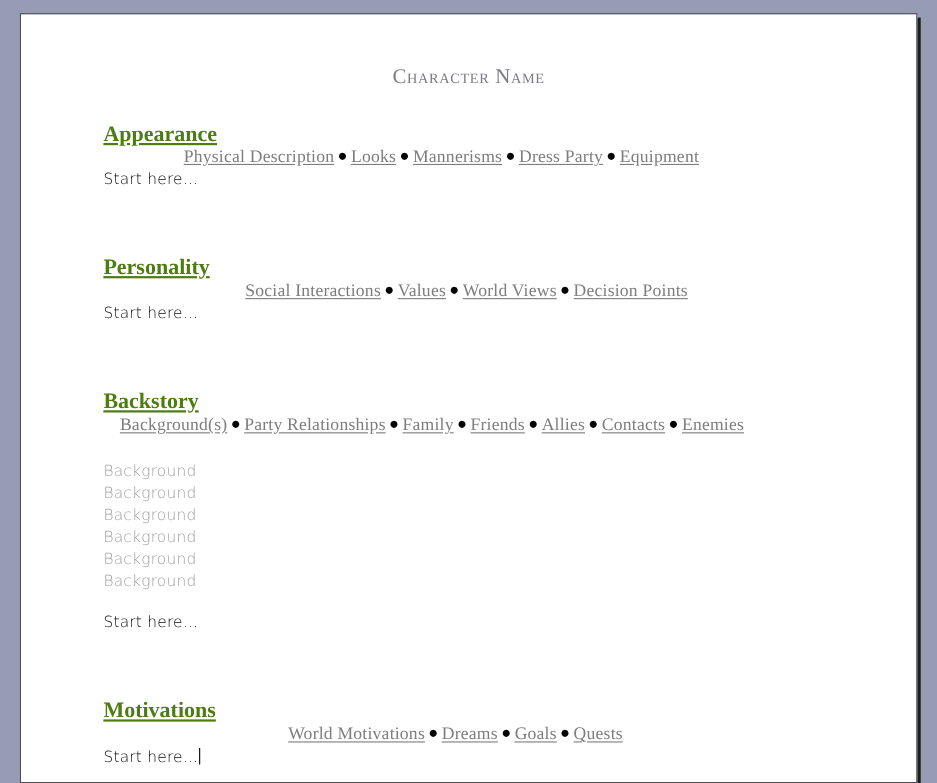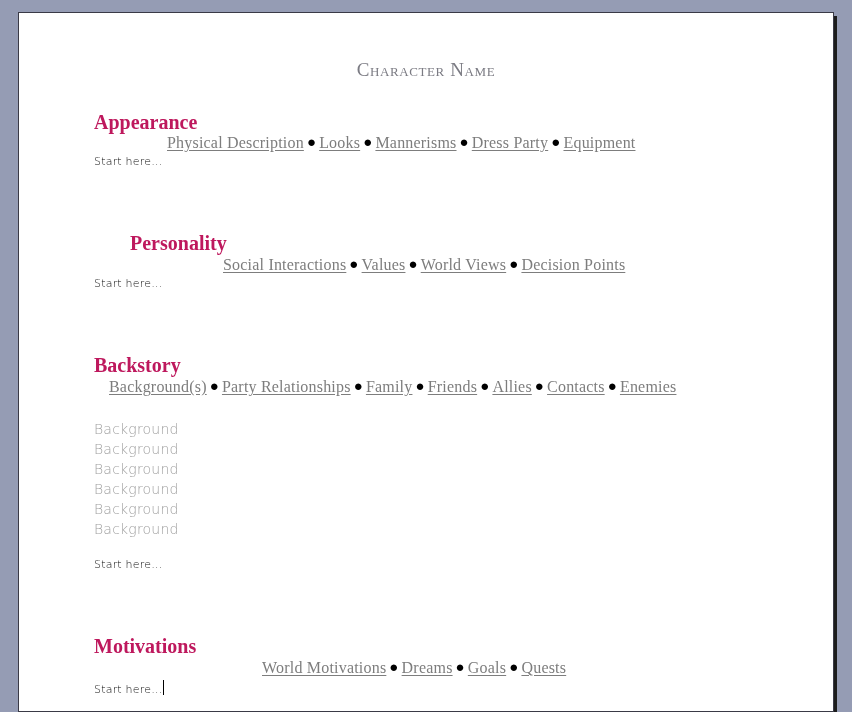--- a/index.html
+++ b/index.html
@@ -70,21 +70,22 @@
     left: 0;
     width: 100%;
   }
 
   .section-heading {
     position: absolute;
     left: 75px;
     font-family: "Liberation Serif", serif;
     font-weight: bold;
     font-size: 20px;
-    color: #be185d;
+    color: #4d7c0f;
+    text-decoration: underline;
     text-underline-offset: 2px;
     white-space: nowrap;
   }
 
   .subtitle-row {
     position: absolute;
     font-family: "Liberation Serif", serif;
     font-size: 16px;
     color: #7d7d7d;
     white-space: nowrap;
@@ -104,21 +105,21 @@
     padding: 0 3px;
     font-size: 15px;
     vertical-align: 1px;
   }
 
   
   .start-here {
     position: absolute;
     left: 75px;
     font-family: "DejaVu Sans", sans-serif;
-    font-size: 11px;
+    font-size: 14px;
     font-weight: 300;
     color: #0a0a0a;
     white-space: nowrap;
     letter-spacing: 0.2px;
   }
 
   .caret {
     display: inline-block;
     width: 1px;
     height: 15px;
@@ -158,21 +159,21 @@
         <div class="section-heading" style="top:98px;">Appearance</div>
 
         <div class="subtitle-row" style="top:121px; left:148px;">
           <span class="topic">Physical Description</span><span class="sep">●</span><span class="topic">Looks</span><span class="sep">●</span><span class="topic">Mannerisms</span><span class="sep">●</span><span class="topic">Dress Party</span><span class="sep">●</span><span class="topic">Equipment</span>
         </div>
 
         <div class="start-here" style="top:142px;">Start here…</div>
       </div>
 
       <div class="section">
-        <div class="section-heading" style="top:219px;margin-left:36px;">Personality</div>
+        <div class="section-heading" style="top:219px;">Personality</div>
 
         <div class="subtitle-row" style="top:243px; left:164px;margin-left:40px;">
           <span class="topic">Social Interactions</span><span class="sep">●</span><span class="topic">Values</span><span class="sep">●</span><span class="topic">World Views</span><span class="sep">●</span><span class="topic">Decision Points</span>
         </div>
 
         <div class="start-here" style="top:264px;">Start here…</div>
       </div>
 
       <div class="section">
         <div class="section-heading" style="top:341px;">Backstory</div>

